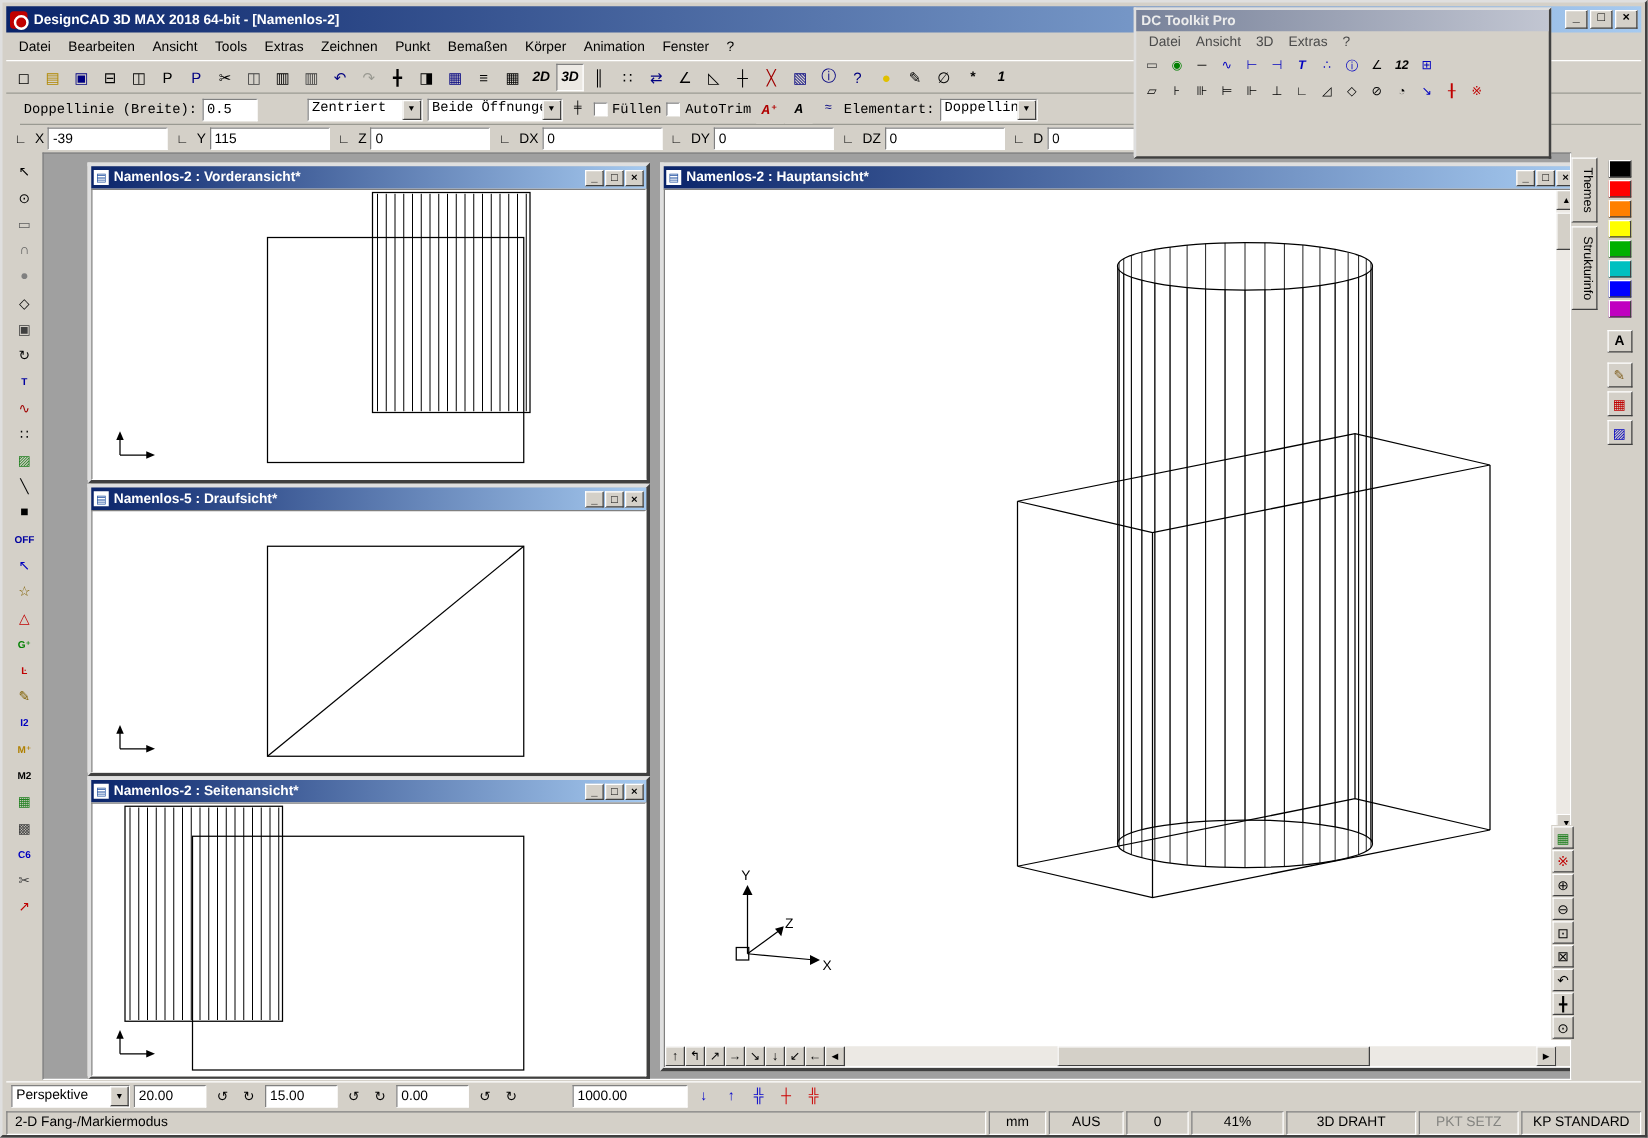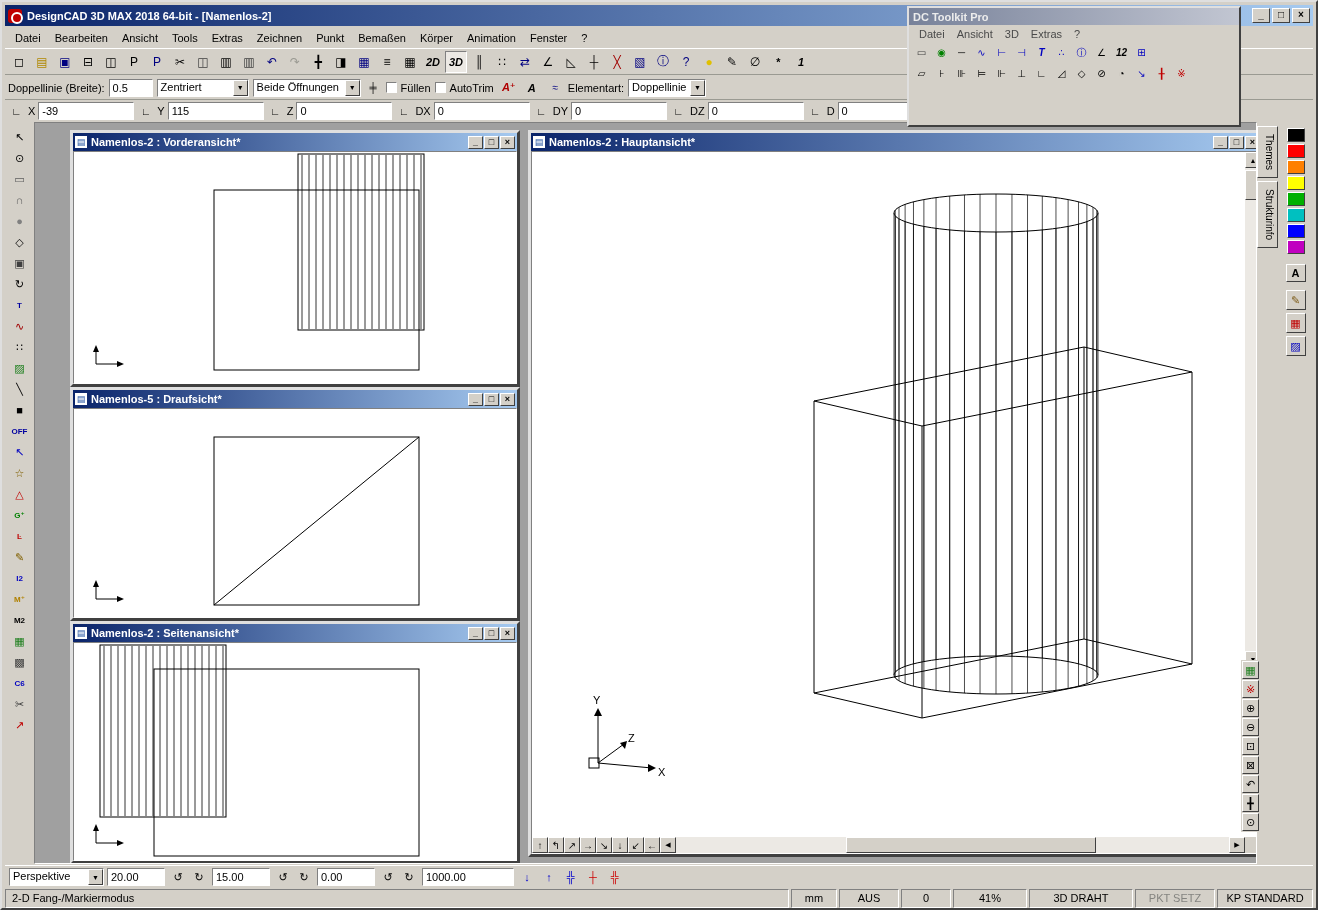--- a/index.html
+++ b/index.html
@@ -21,28 +21,28 @@
 
   
   .toolbar{position:absolute;display:flex;align-items:center;gap:1px;padding:0 3px;}
   .tb1{left:3px;top:46px;right:3px;height:27px;border-top:1px solid #fff;border-bottom:1px solid #9a9a92;}
   .tbtn{width:22px;height:22px;display:flex;align-items:center;justify-content:center;font-size:12px;flex:none;background:#d4d0c8;border:1px solid #d4d0c8;}
   .tbtn.pressed{border-color:#808080 #fff #fff #808080;background:#ece9e4;}
   .tbtn.grayed{color:#9a9a92;}
   .tbtn.txt{font-weight:bold;font-style:italic;font-size:11px;}
   .smallbtn{width:17px;height:17px;font-size:10px;}
 
-  .propsbar{left:3px;top:74px;right:3px;height:24px;gap:4px;border-bottom:1px solid #9a9a92;}
+  .propsbar{left:14px;top:74px;right:3px;height:24px;gap:4px;border-bottom:1px solid #9a9a92;font-family:Liberation Mono, monospace;}
   .label{white-space:nowrap;}
   .combo{display:flex;align-items:stretch;background:#fff;border:1px solid;border-color:#808080 #fff #fff #808080;height:18px;}
   .combo-text{flex:1;padding:1px 3px;white-space:nowrap;overflow:hidden;}
   .dropbtn{width:15px;background:#d4d0c8;border:1px solid;border-color:#fff #404040 #404040 #fff;font-size:7px;display:flex;align-items:center;justify-content:center;color:#000;flex:none;}
   .check{display:flex;align-items:center;gap:4px;white-space:nowrap;}
   .check .box{width:11px;height:11px;background:#fff;border:1px solid;border-color:#808080 #fff #fff #808080;}
-  .w40{width:44px;} .w60{width:58px;} .w80{width:78px;} .w90{width:92px;} .w95{width:95px;}
+  .w40{width:44px;} .w60{width:58px;} .w80{width:78px;} .w90{width:92px;margin-left:36px;} .w95{width:95px;}
 
   .coordbar{left:3px;top:98px;right:3px;height:22px;gap:3px;}
   .coordgrp{display:flex;align-items:center;gap:3px;}
   .coord-label{font-weight:normal;}
   .coord-input{width:96px;}
 
   
   .workspace{position:absolute;left:3px;right:3px;top:120px;height:742px;display:flex;}
   .lefttools{width:29px;display:flex;flex-direction:column;align-items:center;gap:1px;padding-top:5px;flex:none;}
   .lefttools .tbtn{width:22px;height:20px;font-size:11px;}

